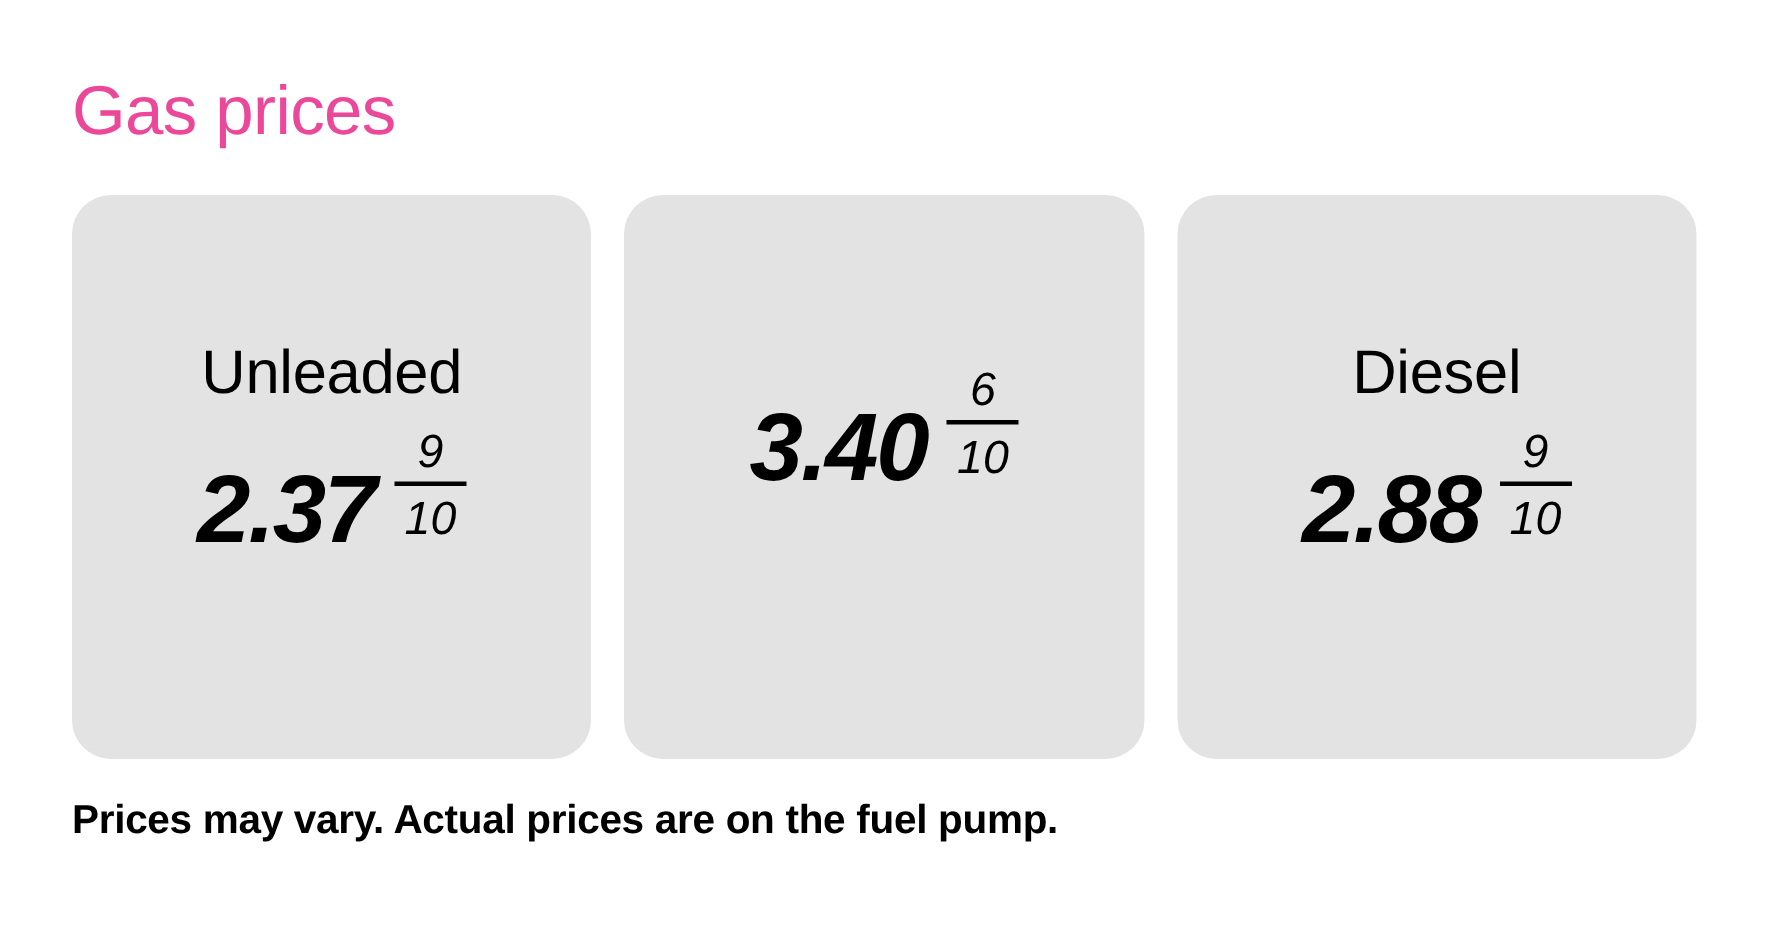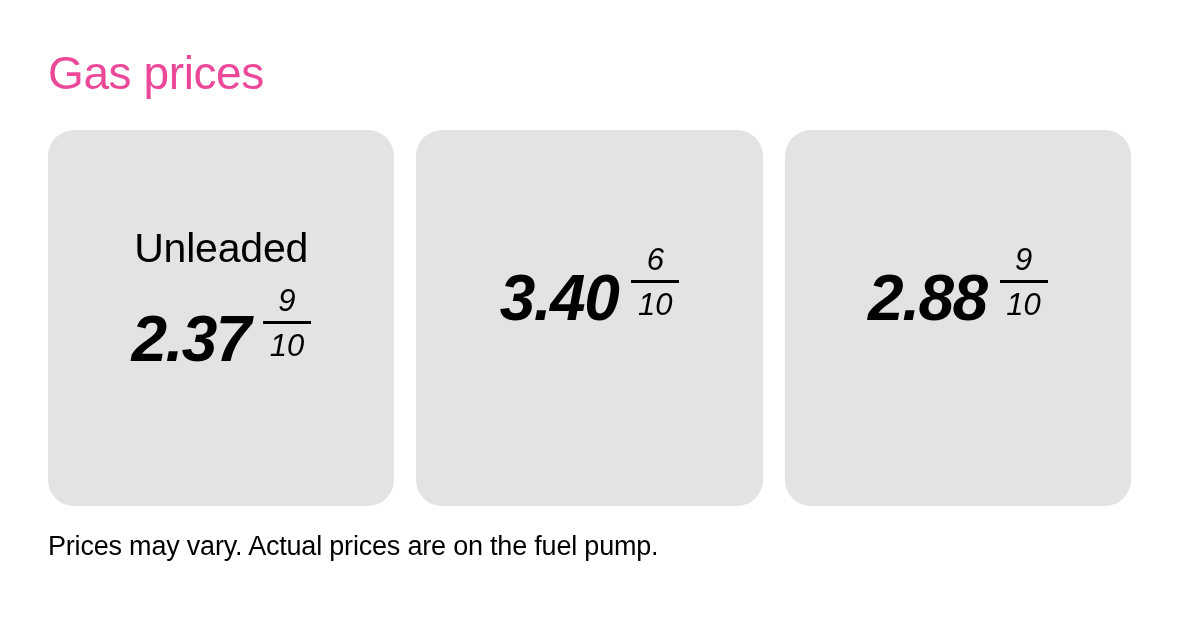--- a/index.html
+++ b/index.html
@@ -120,21 +120,21 @@
     width: 48px;
     height: 3px;
     background: #000000;
   }
 
   .footnote {
     position: absolute;
     left: 48px;
     top: 530px;
     font-size: 27px;
-    font-weight: 400;
+    font-weight: 700;
     line-height: 1.2;
     letter-spacing: -0.2px;
     color: #000000;
     white-space: nowrap;
   }
 </style>
 </head>
 <body>
 
 <div class="panel">
@@ -165,20 +165,21 @@
             <div class="frac-num">6</div>
             <div class="frac-bar"></div>
             <div class="frac-den">10</div>
           </div>
         </div>
       </div>
     </div>
 
     <div class="price-card">
       <div class="card-inner">
+        <div class="fuel-label">Diesel</div>
         <div class="price-line">
           <div class="price-main">2.88</div>
           <div class="price-fraction">
             <div class="frac-num">9</div>
             <div class="frac-bar"></div>
             <div class="frac-den">10</div>
           </div>
         </div>
       </div>
     </div>

